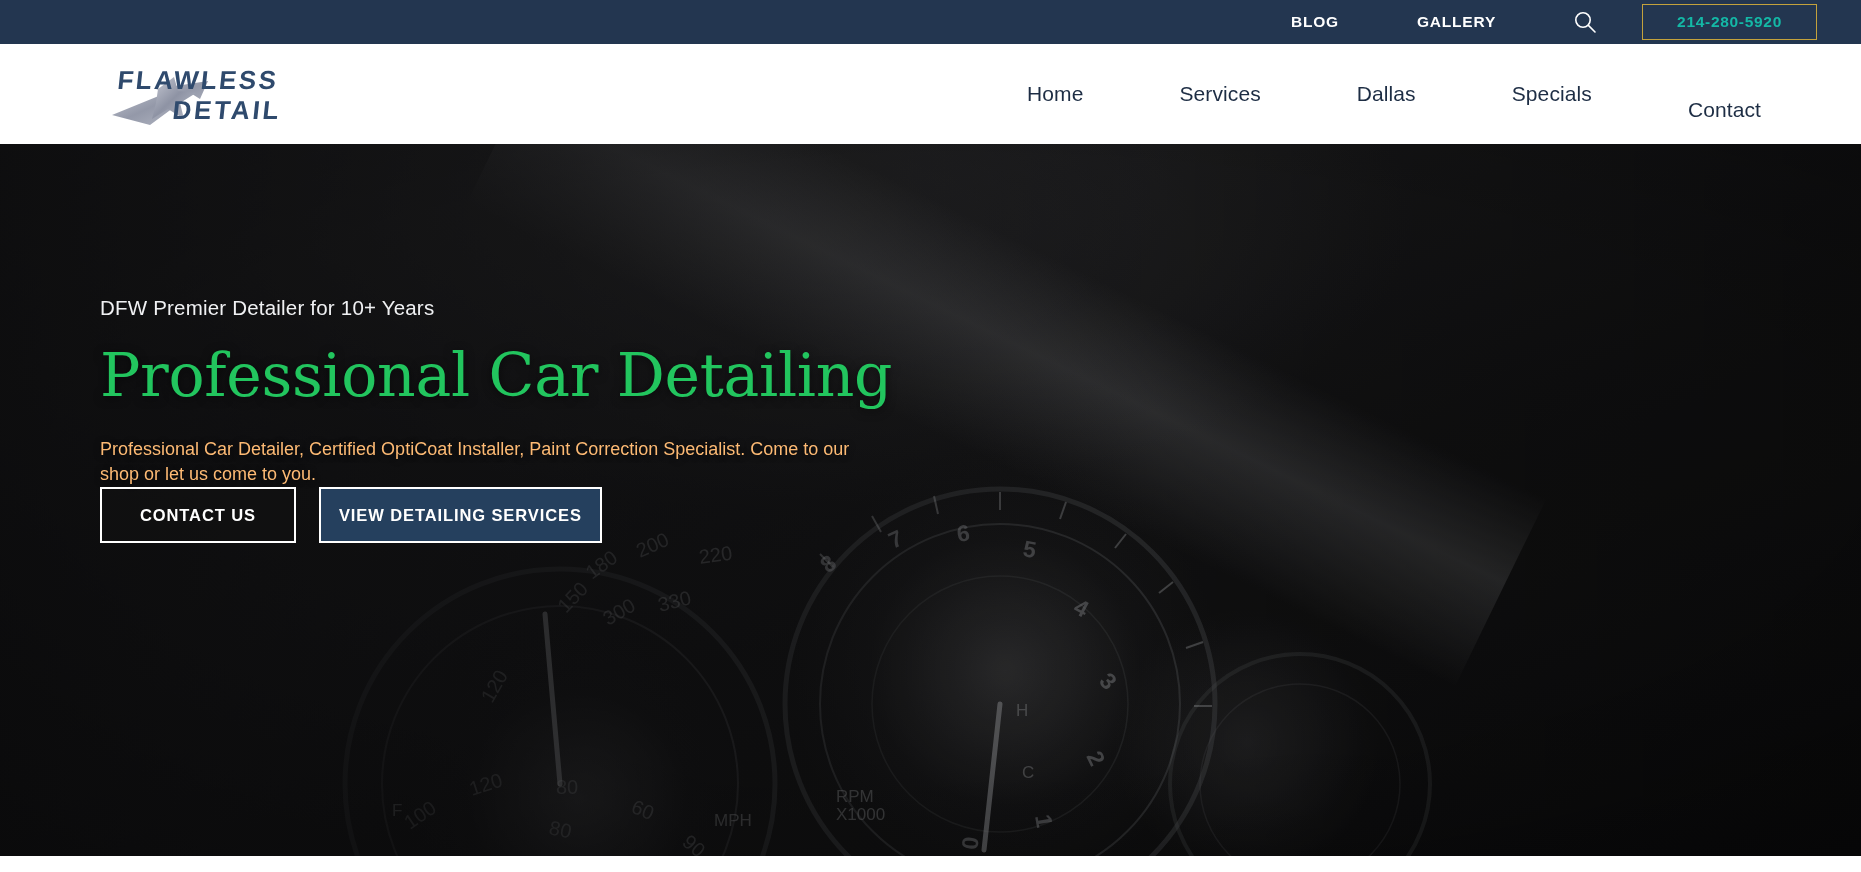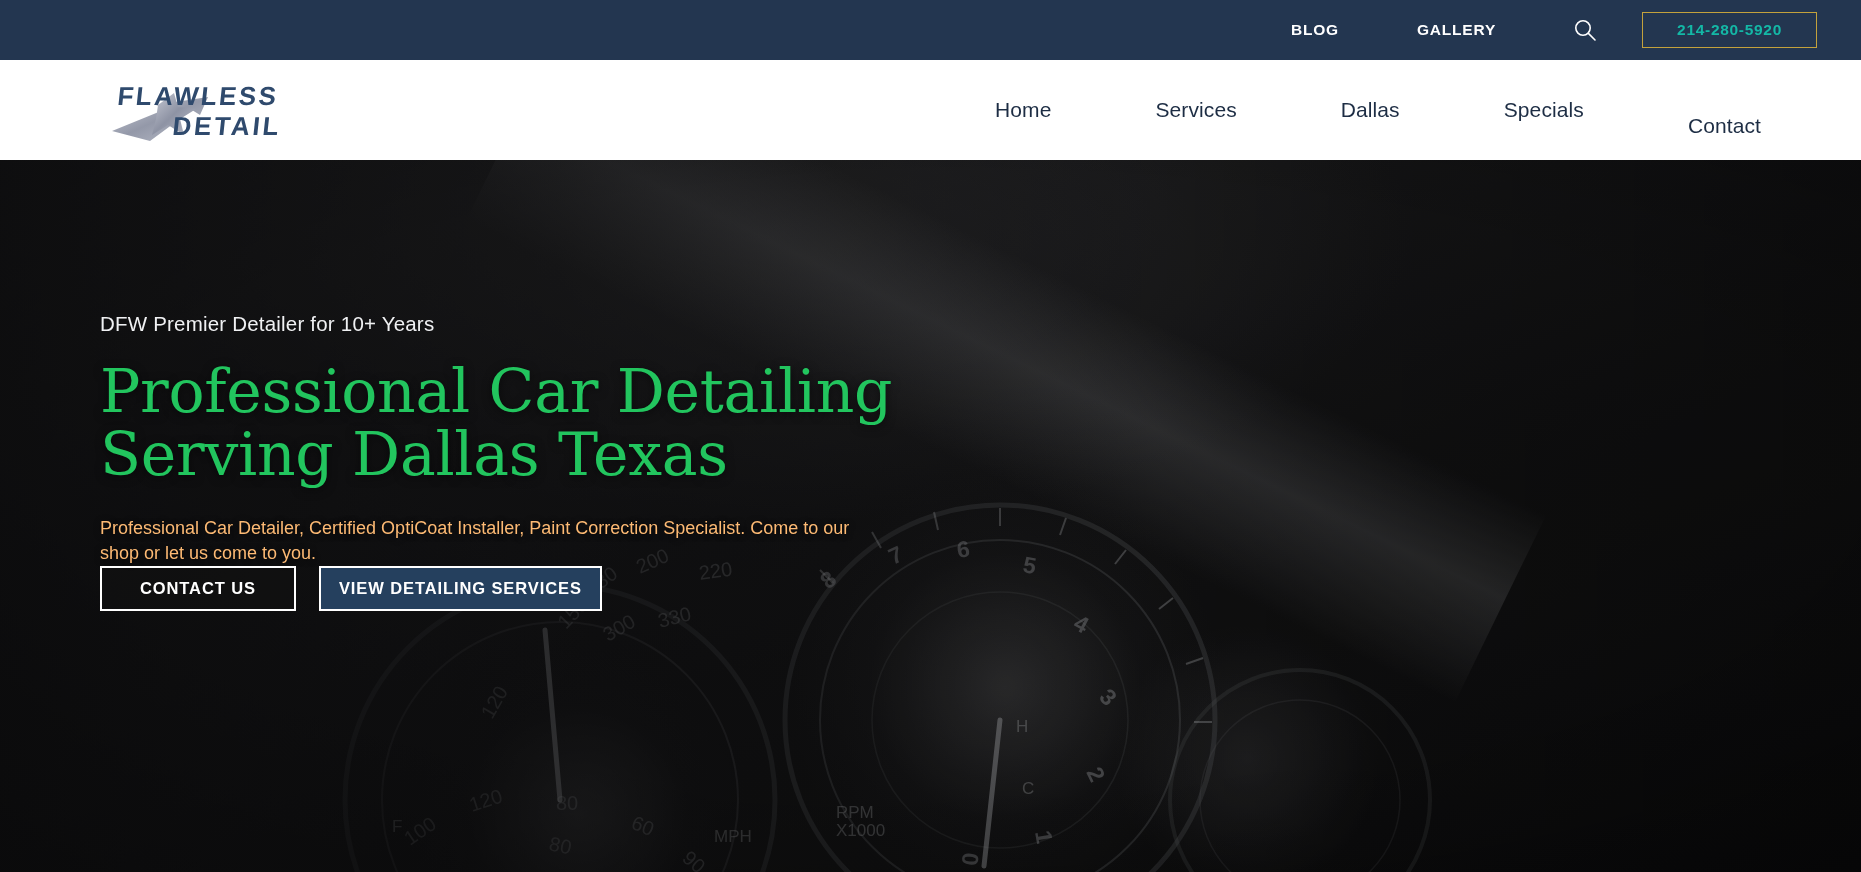--- a/index.html
+++ b/index.html
@@ -5,21 +5,21 @@
   * { margin:0; padding:0; box-sizing:border-box; }
   html, body {
     width:1861px; height:872px;
     overflow:hidden;
     background:#ffffff;
     font-family:"Liberation Sans", sans-serif;
   }
 
   
   .topbar {
-    height:60px;
+    height:44px;
     background:#233650;
     display:flex;
     align-items:center;
     justify-content:flex-end;
     padding-right:44px;
     position:relative;
     z-index:5;
   }
   .topbar-link {
     color:#ffffff;
@@ -61,21 +61,21 @@
     padding:0 48px 0 104px;
     position:relative;
     z-index:5;
   }
   .logo { display:flex; align-items:center; text-decoration:none; position:relative; width:230px; height:70px; }
   .logo svg { display:block; }
   .nav {
     margin-left:auto;
     display:flex;
     align-items:center;
-    gap:8px;
+    gap:0;
     padding-right:52px;
   }
   .nav-item {
     color:#1d2d44;
     font-size:21px;
     text-decoration:none;
     padding:0 48px;
     white-space:nowrap;
     letter-spacing:0.1px;
   }
@@ -154,21 +154,21 @@
     font-family:"Liberation Sans", sans-serif;
     font-size:16.5px;
     font-weight:bold;
     letter-spacing:0.9px;
     color:#ffffff;
     cursor:pointer;
     text-decoration:none;
     display:inline-flex;
     align-items:center;
     justify-content:center;
-    height:45px;
+    height:56px;
     white-space:nowrap;
     text-align:right;
   }
   .btn-outline {
     border:2px solid #ffffff;
     background:rgba(20,20,22,0.28);
     padding:0 38px;
   }
   .btn-solid {
     border:2px solid #ffffff;
@@ -298,21 +298,20 @@
   </svg>
 
   <div class="hero-streak"></div>
   <div class="hero-vignette"></div>
 
   <div class="hero-content">
     <div class="eyebrow">DFW Premier Detailer for 10+ Years</div>
 
     <h1 class="hero-title">
       <span>Professional Car Detailing</span><br>
-      <span>Serving Dallas Texas</span>
     </h1>
 
     <p class="hero-sub">Professional Car Detailer, Certified OptiCoat Installer, Paint Correction Specialist. Come to our shop or let us come to you.</p>
 
     <div class="cta-row">
       <a href="#" class="btn btn-outline">CONTACT US</a>
       <a href="#" class="btn btn-solid">VIEW DETAILING SERVICES</a>
     </div>
   </div>
 </div>

